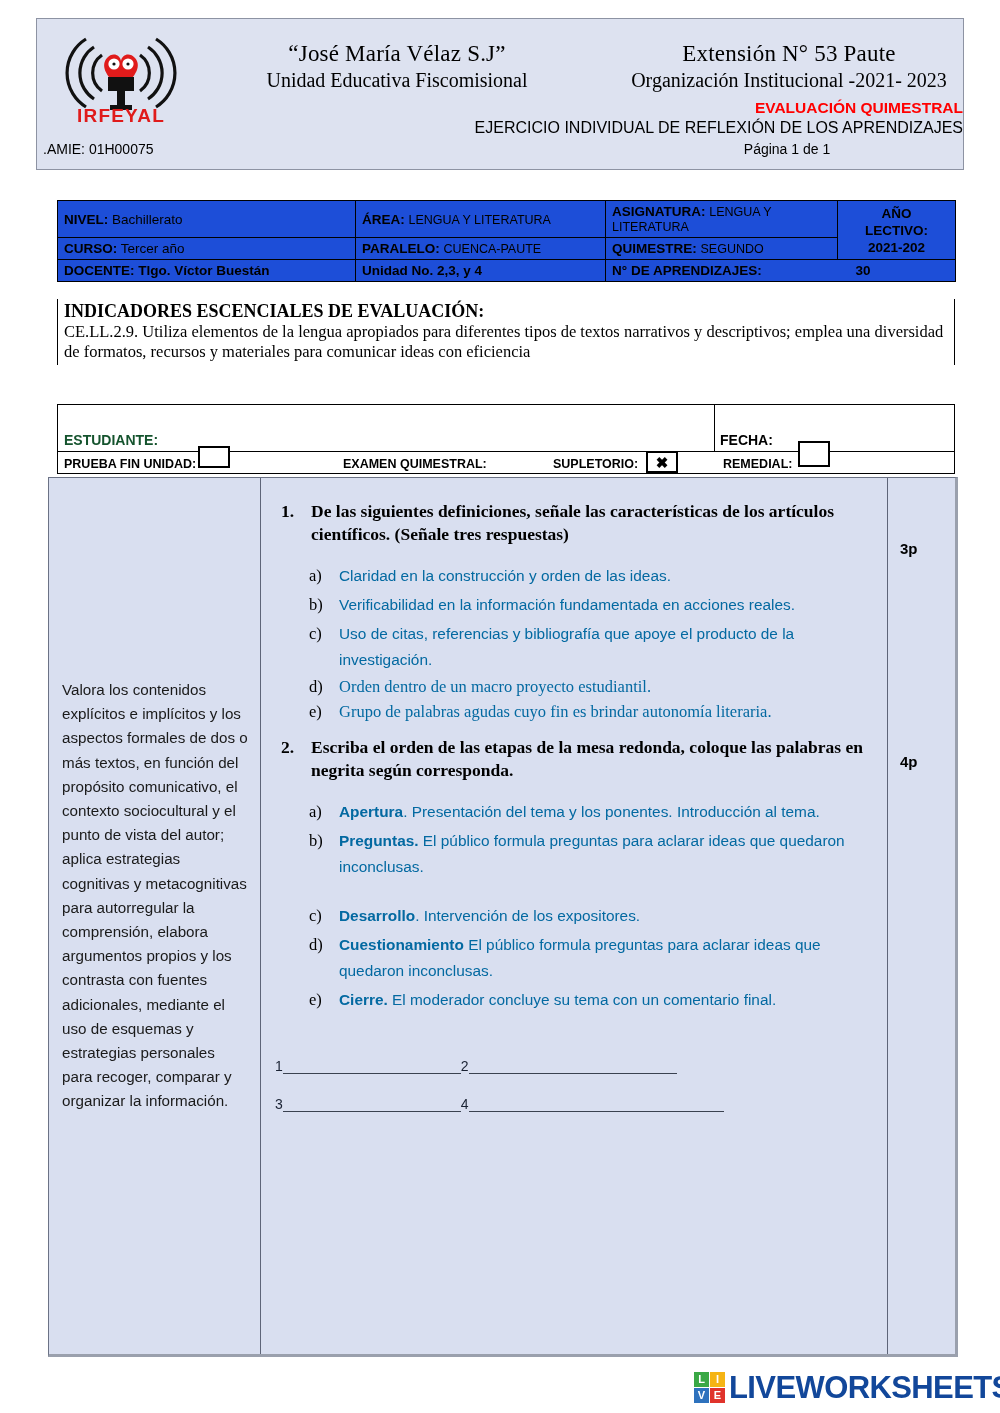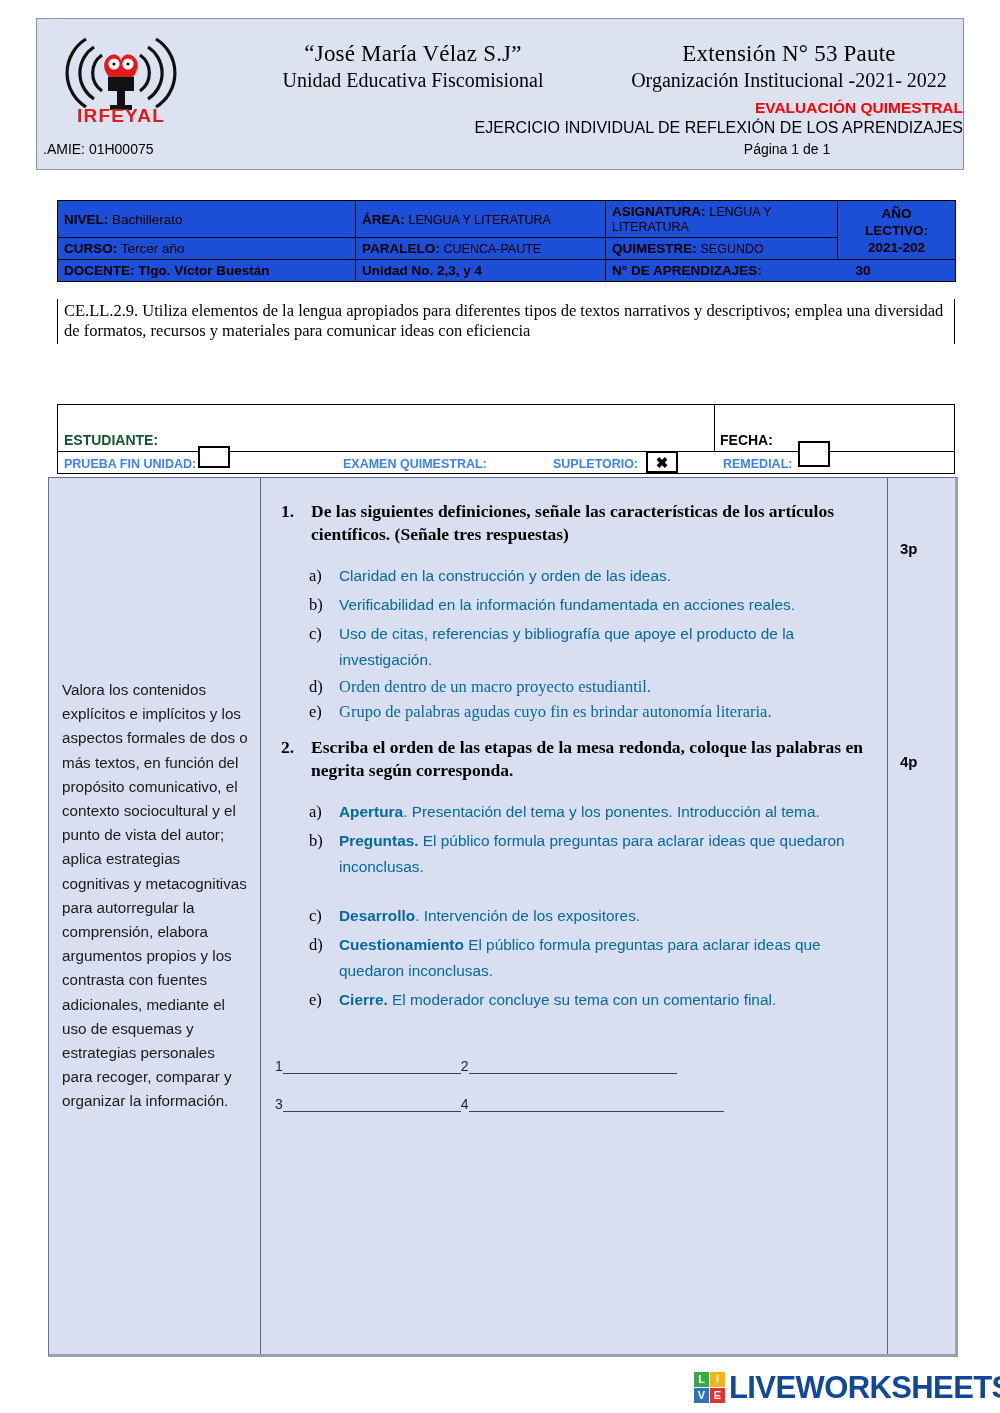--- a/index.html
+++ b/index.html
@@ -30,21 +30,21 @@
     position: absolute;
     left: 4px;
     top: 2px;
     width: 160px;
     height: 148px;
   }
   .logo-svg { display: block; margin: 0 auto; }
 
   .hdr-title-left {
     position: absolute;
-    left: 172px;
+    left: 156px;
     top: 22px;
     width: 408px;
     text-align: center;
     font-family: "Liberation Serif", serif;
   }
   .hdr-title-right {
     position: absolute;
     left: 578px;
     top: 22px;
     width: 348px;
@@ -204,21 +204,21 @@
     border-left: 1px solid #000;
     border-right: 1px solid #000;
     border-bottom: 1px solid #000;
     background: #fff;
   }
   .pr-lbl {
     position: absolute;
     font-family: "Liberation Sans", sans-serif;
     font-weight: bold;
     font-size: 12.5px;
-    color: #3b82f6;
+    color: #000000;
     bottom: 2px;
   }
   .pr-box {
     position: absolute;
     border: 2px solid #000;
     background: #fff;
     box-sizing: border-box;
   }
   .pr-box .mark {
     display: block;
@@ -439,21 +439,21 @@
     </svg>
   </div>
 
   <div class="hdr-title-left">
     <div class="hdr-line1">“José María Vélaz S.J”</div>
     <div class="hdr-line2">Unidad Educativa Fiscomisional</div>
   </div>
 
   <div class="hdr-title-right">
     <div class="hdr-line1">Extensión N°  53 Paute</div>
-    <div class="hdr-line2">Organización Institucional -2021- 2022</div>
+    <div class="hdr-line2">Organización Institucional -2021- 2023</div>
   </div>
 
   <div class="hdr-eval" style="color: rgb(255, 0, 0);">EVALUACIÓN QUIMESTRAL</div>
   <div class="hdr-ejercicio">EJERCICIO INDIVIDUAL DE REFLEXIÓN DE LOS APRENDIZAJES</div>
 
   <div class="hdr-amie">.AMIE: 01H00075</div>
   <div class="hdr-page">Página 1 de 1</div>
 </div>
 
 <table class="info-table">
@@ -507,20 +507,21 @@
       </td>
       <td colspan="2">
         <span class="lbl-b">N° DE APRENDIZAJES:</span>
         <span class="lbl-b" style="display:inline-block;margin-left:90px">30</span>
       </td>
     </tr>
   </tbody>
 </table>
 
 <div class="indicadores">
+  <div class="ind-title">INDICADORES ESCENCIALES DE EVALUACIÓN:</div>
   <div class="ind-body">CE.LL.2.9. Utiliza elementos de la lengua apropiados para diferentes tipos de textos narrativos y descriptivos; emplea una diversidad de formatos, recursos y materiales para comunicar ideas con eficiencia</div>
 </div>
 
 <div class="est-row">
   <div class="est-sep"></div>
   <div class="est-lbl">ESTUDIANTE:</div>
   <div class="fecha-lbl">FECHA:</div>
 </div>
 
 <div class="prueba-row">

